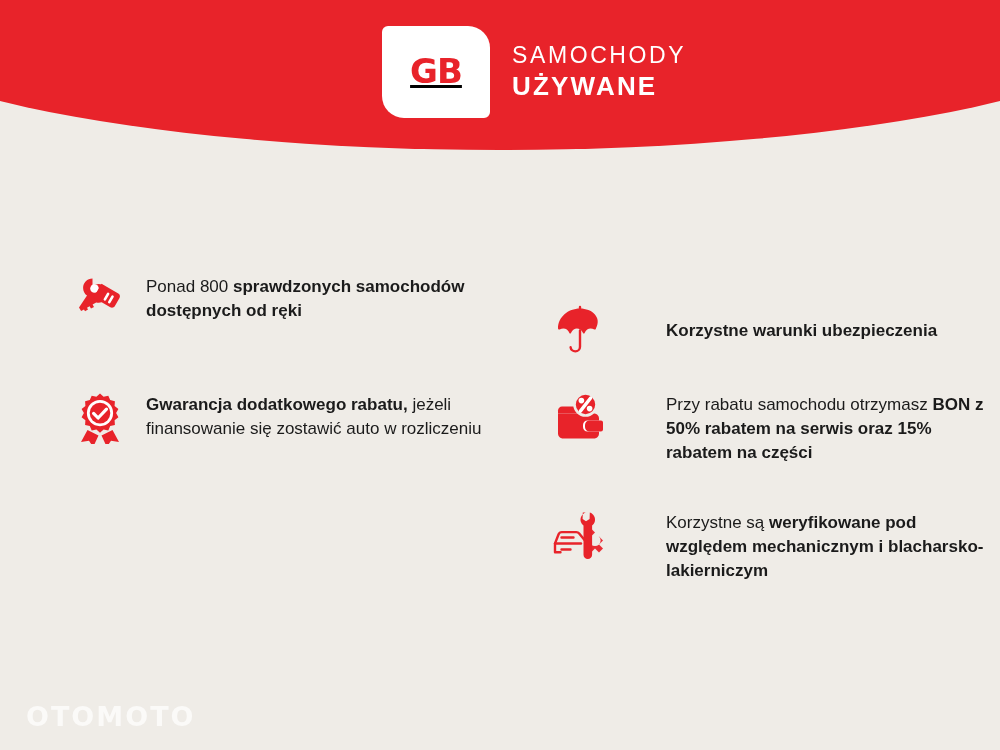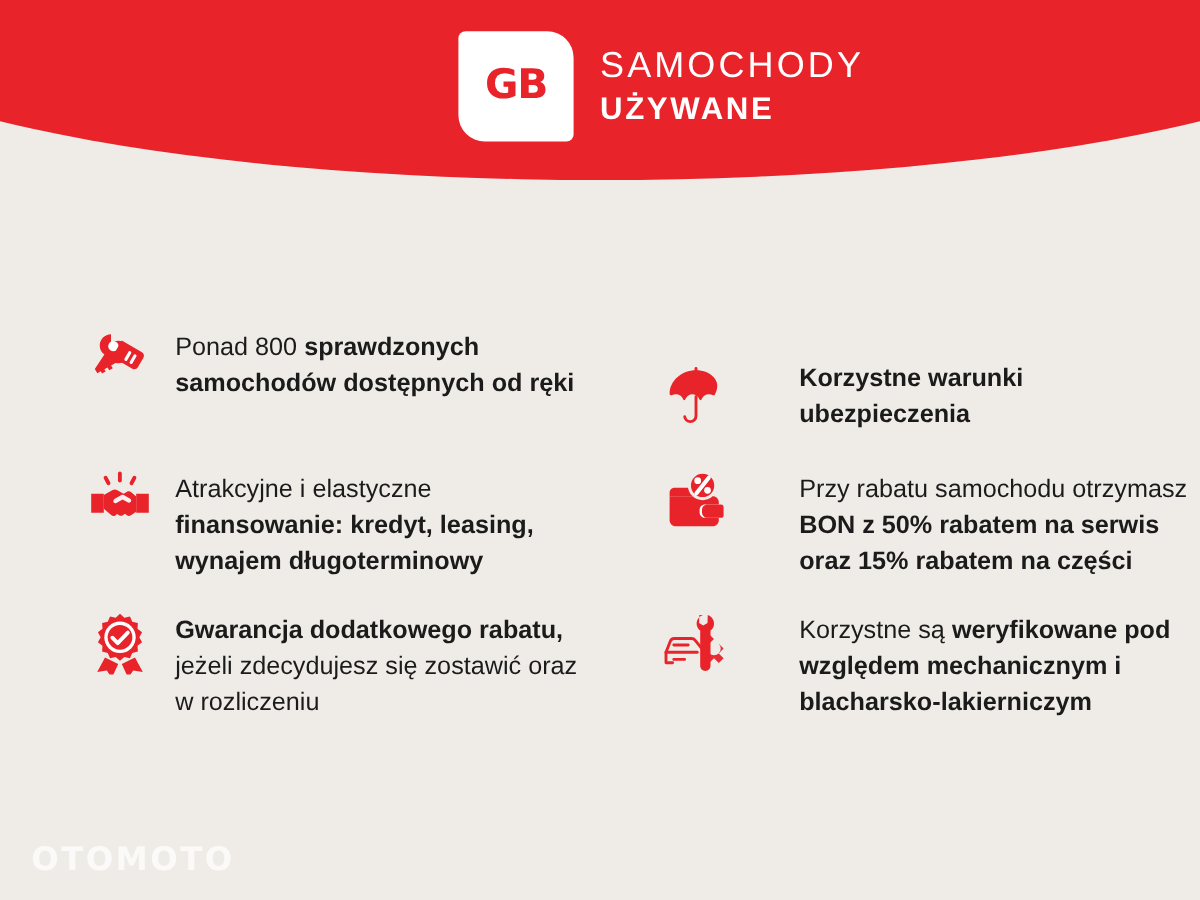--- a/index.html
+++ b/index.html
@@ -25,38 +25,38 @@
   }
 
   
   #logo-lockup{
     position:absolute; top:26px; left:382px;
     display:flex; align-items:center; gap:22px;
     z-index:3;
   }
   #logo-mark{
     position:relative;
-    width:96px; height:92px;
+    width:108px; height:92px;
     background:#ffffff;
     border-radius:6px 22px 6px 22px;
-    display:flex; align-items:center; justify-content:center;
+    display:flex; align-items:center; justify-content:center;text-decoration:underline;
   }
   #logo-gb{
     color:#e8232a;
     font-family:"DejaVu Sans", sans-serif;
     font-weight:bold;
     font-size:34px;
     letter-spacing:-1px;
     line-height:1;
     margin-top:-2px;
   }
   #logo-text{ line-height:1.02; }
   #logo-line1{
     color:#ffffff;
-    font-size:30px;
+    font-size:23px;
     font-weight:300;
     letter-spacing:2.6px;
     display:block;
     font-family:"Liberation Sans", sans-serif;
   }
   #logo-line2{
     color:#ffffff;
     font-size:26px;
     font-weight:bold;
     letter-spacing:2.2px;
@@ -82,21 +82,21 @@
     min-height:118px;
   }
   .feature-icon{
     flex:0 0 56px;
     width:56px; height:58px;
     display:flex; align-items:flex-start; justify-content:center;
     padding-top:2px;
   }
   .feature-icon svg{ display:block; }
   .feature-text{
-    font-size:21px;
+    font-size:17px;
     line-height:1.42;
     color:#1b1b1b;
     font-family:"Liberation Sans", sans-serif;
     padding-top:3px;
     max-width:340px;
   }
   .feature-text b{ font-weight:bold; }
 
   
   #features .col-right .feature-text{ max-width:330px;margin-left:40px; }
@@ -146,53 +146,35 @@
             <rect x="31.2" y="18.2" width="2.6" height="9" rx="1.3" fill="#ffffff" transform="rotate(30 32.5 22.7)"></rect>
             <rect x="35.6" y="20.8" width="2.6" height="9" rx="1.3" fill="#ffffff" transform="rotate(30 36.9 25.3)"></rect>
           </g>
         </svg>
       </span>
       <span class="feature-text">
         <span>Ponad 800 </span><b>sprawdzonych samochodów dostępnych od ręki</b>
       </span>
     </div>
 
-    <div class="feature">
-      <span class="feature-icon">
-        <svg width="52" height="50" viewBox="0 0 52 50" fill="none">
-          <g fill="#e8232a">
-            <rect x="24.3" y="1" width="3.2" height="9" rx="1.6"></rect>
-            <rect x="13.6" y="4.2" width="3.2" height="8.4" rx="1.6" transform="rotate(-28 15.2 8.4)"></rect>
-            <rect x="35.2" y="4.2" width="3.2" height="8.4" rx="1.6" transform="rotate(28 36.8 8.4)"></rect>
-            <path d="M2 19.5h10.5v15.8H2z" rx="1.5"></path>
-            <path d="M39.5 19.5H50v15.8H39.5z"></path>
-            <path d="M12.5 20.6l7.4-4.2c1.1-.6 2.4-.6 3.5 0l5.6 3.1 2.9-1.7c1-.6 2.3-.5 3.2.3l4.4 3.7v12.6l-4.7 3.1c-.9.6-2.1.5-3-.1l-1.7-1.2-1.7 1.2c-.9.6-2 .6-2.9.1l-1.9-1.1-1.5 1.1c-1 .7-2.3.6-3.2-.2l-6.4-5.4V20.6z"></path>
-            <path d="M20.6 24.3l6.6-3.8c.6-.3 1.3-.3 1.9 0l5.4 3.1c.9.5 1.1 1.7.5 2.5l-.2.2c-.5.6-1.4.8-2.1.4l-4.5-2.5-5.2 3c-.8.5-1.9.2-2.4-.7-.4-.8-.1-1.8.7-2.2z" fill="#ffffff" opacity="0.92"></path>
-          </g>
-        </svg>
-      </span>
-      <span class="feature-text">
-        <span>Atrakcyjne i elastyczne </span><b>finansowanie: kredyt, leasing, wynajem długoterminowy</b>
-      </span>
-    </div>
 
     <div class="feature">
       <span class="feature-icon">
         <svg width="52" height="52" viewBox="0 0 52 52" fill="none">
           <g fill="#e8232a">
             <path d="M13.5 38l-6.5 12 8-1.2 4.2 6.2 5.3-11.6zM38.5 38l6.5 12-8-1.2-4.2 6.2-5.3-11.6z"></path>
             <path d="M26 1.5l3.6 3.2 4.7-1 1.9 4.4 4.7 1.1-.3 4.8 3.8 2.9-2.3 4.2 2.3 4.2-3.8 2.9.3 4.8-4.7 1.1-1.9 4.4-4.7-1-3.6 3.2-3.6-3.2-4.7 1-1.9-4.4-4.7-1.1.3-4.8-3.8-2.9 2.3-4.2-2.3-4.2 3.8-2.9-.3-4.8 4.7-1.1 1.9-4.4 4.7 1z"></path>
             <circle cx="26" cy="21.1" r="13.1" fill="#ffffff"></circle>
             <circle cx="26" cy="21.1" r="10.3" fill="#e8232a"></circle>
             <path d="M19.6 21.4l4.5 4.6 8.4-8.8" stroke="#ffffff" stroke-width="3.2" stroke-linecap="round" stroke-linejoin="round" fill="none"></path>
           </g>
         </svg>
       </span>
       <span class="feature-text">
-        <b>Gwarancja dodatkowego rabatu,</b><span> jeżeli zdecydujesz się zostawić oraz w rozliczeniu</span>
+        <b>Gwarancja dodatkowego rabatu,</b><span> jeżeli finansowanie się zostawić auto w rozliczeniu</span>
       </span>
     </div>
 
   </div>
 
   <div class="col-right">
 
     <div class="feature single-line">
       <span class="feature-icon">
         <svg width="52" height="52" viewBox="0 0 52 52" fill="none">

